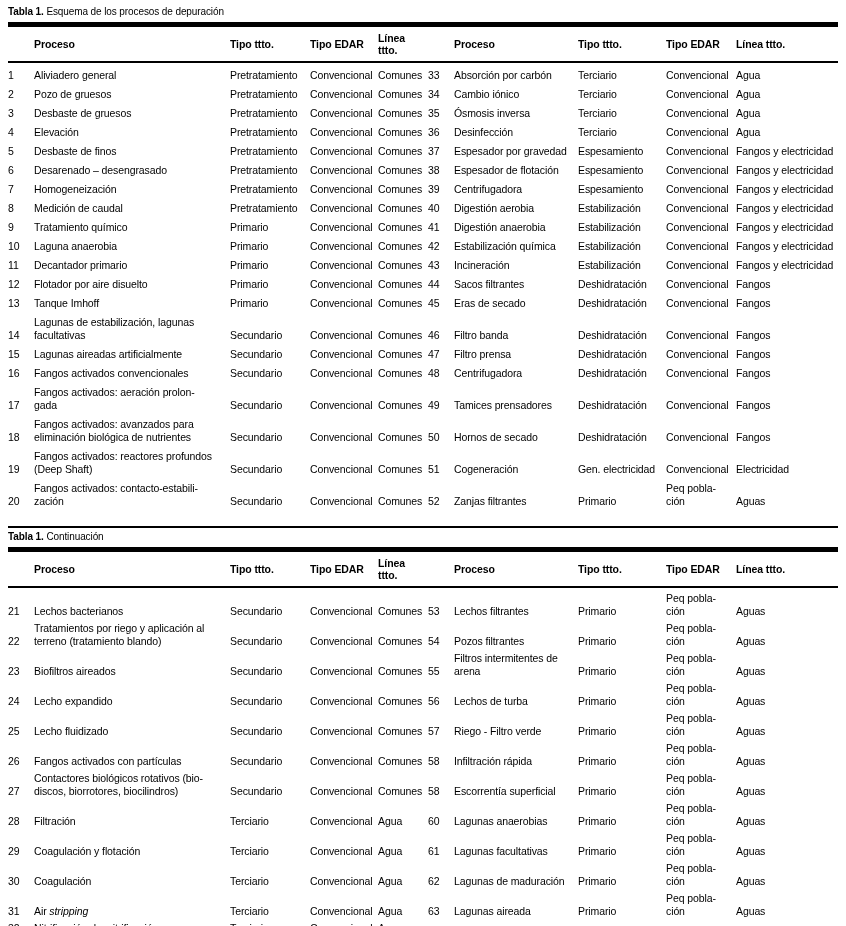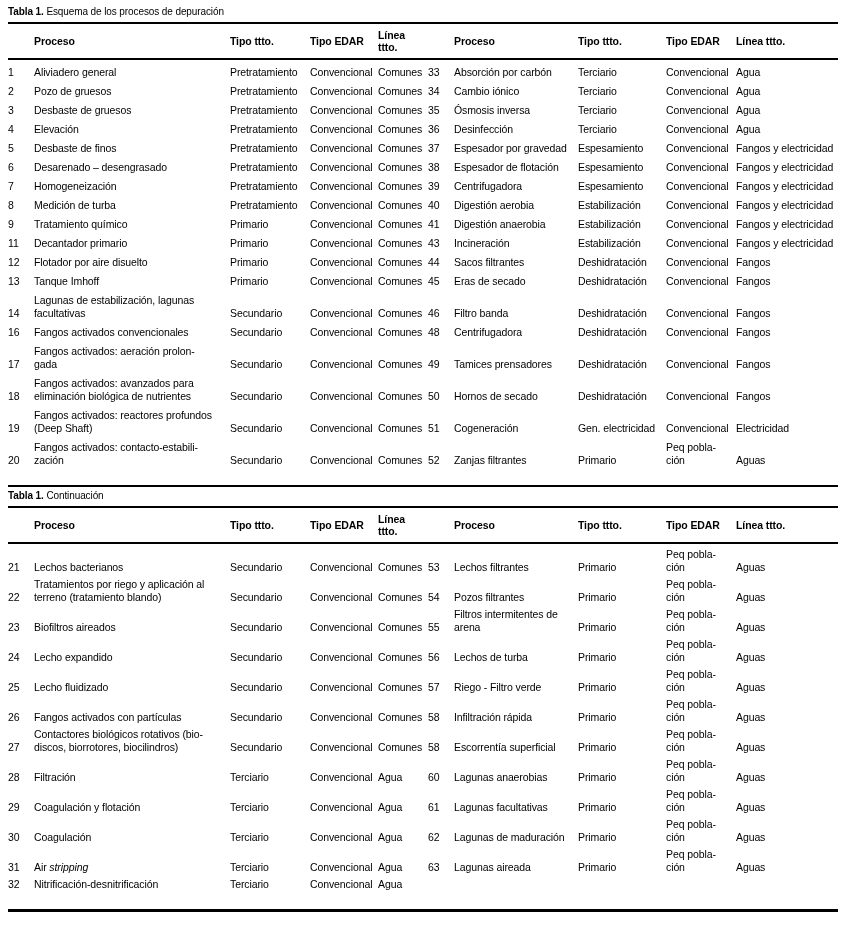--- a/index.html
+++ b/index.html
@@ -15,21 +15,21 @@
     letter-spacing: -0.1px;
     margin: 2px 0 5px 0;
   }
   .tbl-title .b { font-weight: bold; }
   .section-2 .tbl-title { margin-top: 3px; }
 
   table.tbl {
     border-collapse: collapse;
     table-layout: fixed;
     width: 830px;
-    border-top: 2px solid #000000;
+    border-top: 5px solid #000000;
     border-bottom: 2px solid #000;
   }
   table.tbl-2 { border-bottom: 3px solid #000; }
 
   col.c0 { width: 26px; }
   col.c1 { width: 196px; }
   col.c2 { width: 80px; }
   col.c3 { width: 68px; }
   col.c4 { width: 50px; }
   col.c5 { width: 26px; }
@@ -178,21 +178,21 @@
             <td class="cell-3">Convencional</td>
             <td class="cell-4">Comunes</td>
             <td class="cell-5">39</td>
             <td class="cell-6">Centrifugadora</td>
             <td class="cell-7">Espesamiento</td>
             <td class="cell-8">Convencional</td>
             <td class="cell-9">Fangos y electricidad</td>
           </tr>
           <tr>
             <td class="cell-0">8</td>
-            <td class="cell-1">Medición de turba</td>
+            <td class="cell-1">Medición de caudal</td>
             <td class="cell-2">Pretratamiento</td>
             <td class="cell-3">Convencional</td>
             <td class="cell-4">Comunes</td>
             <td class="cell-5">40</td>
             <td class="cell-6">Digestión aerobia</td>
             <td class="cell-7">Estabilización</td>
             <td class="cell-8">Convencional</td>
             <td class="cell-9">Fangos y electricidad</td>
           </tr>
           <tr>
@@ -201,20 +201,32 @@
             <td class="cell-2">Primario</td>
             <td class="cell-3">Convencional</td>
             <td class="cell-4">Comunes</td>
             <td class="cell-5">41</td>
             <td class="cell-6">Digestión anaerobia</td>
             <td class="cell-7">Estabilización</td>
             <td class="cell-8">Convencional</td>
             <td class="cell-9">Fangos y electricidad</td>
           </tr>
           <tr>
+            <td class="cell-0">10</td>
+            <td class="cell-1">Laguna anaerobia</td>
+            <td class="cell-2">Primario</td>
+            <td class="cell-3">Convencional</td>
+            <td class="cell-4">Comunes</td>
+            <td class="cell-5">42</td>
+            <td class="cell-6">Estabilización química</td>
+            <td class="cell-7">Estabilización</td>
+            <td class="cell-8">Convencional</td>
+            <td class="cell-9">Fangos y electricidad</td>
+          </tr>
+          <tr>
             <td class="cell-0">11</td>
             <td class="cell-1">Decantador primario</td>
             <td class="cell-2">Primario</td>
             <td class="cell-3">Convencional</td>
             <td class="cell-4">Comunes</td>
             <td class="cell-5">43</td>
             <td class="cell-6">Incineración</td>
             <td class="cell-7">Estabilización</td>
             <td class="cell-8">Convencional</td>
             <td class="cell-9">Fangos y electricidad</td>
@@ -245,20 +257,32 @@
           </tr>
           <tr>
             <td class="cell-0">14</td>
             <td class="cell-1">Lagunas de estabilización, lagunas
 facultativas</td>
             <td class="cell-2">Secundario</td>
             <td class="cell-3">Convencional</td>
             <td class="cell-4">Comunes</td>
             <td class="cell-5">46</td>
             <td class="cell-6">Filtro banda</td>
+            <td class="cell-7">Deshidratación</td>
+            <td class="cell-8">Convencional</td>
+            <td class="cell-9">Fangos</td>
+          </tr>
+          <tr>
+            <td class="cell-0">15</td>
+            <td class="cell-1">Lagunas aireadas artificialmente</td>
+            <td class="cell-2">Secundario</td>
+            <td class="cell-3">Convencional</td>
+            <td class="cell-4">Comunes</td>
+            <td class="cell-5">47</td>
+            <td class="cell-6">Filtro prensa</td>
             <td class="cell-7">Deshidratación</td>
             <td class="cell-8">Convencional</td>
             <td class="cell-9">Fangos</td>
           </tr>
           <tr>
             <td class="cell-0">16</td>
             <td class="cell-1">Fangos activados convencionales</td>
             <td class="cell-2">Secundario</td>
             <td class="cell-3">Convencional</td>
             <td class="cell-4">Comunes</td>

